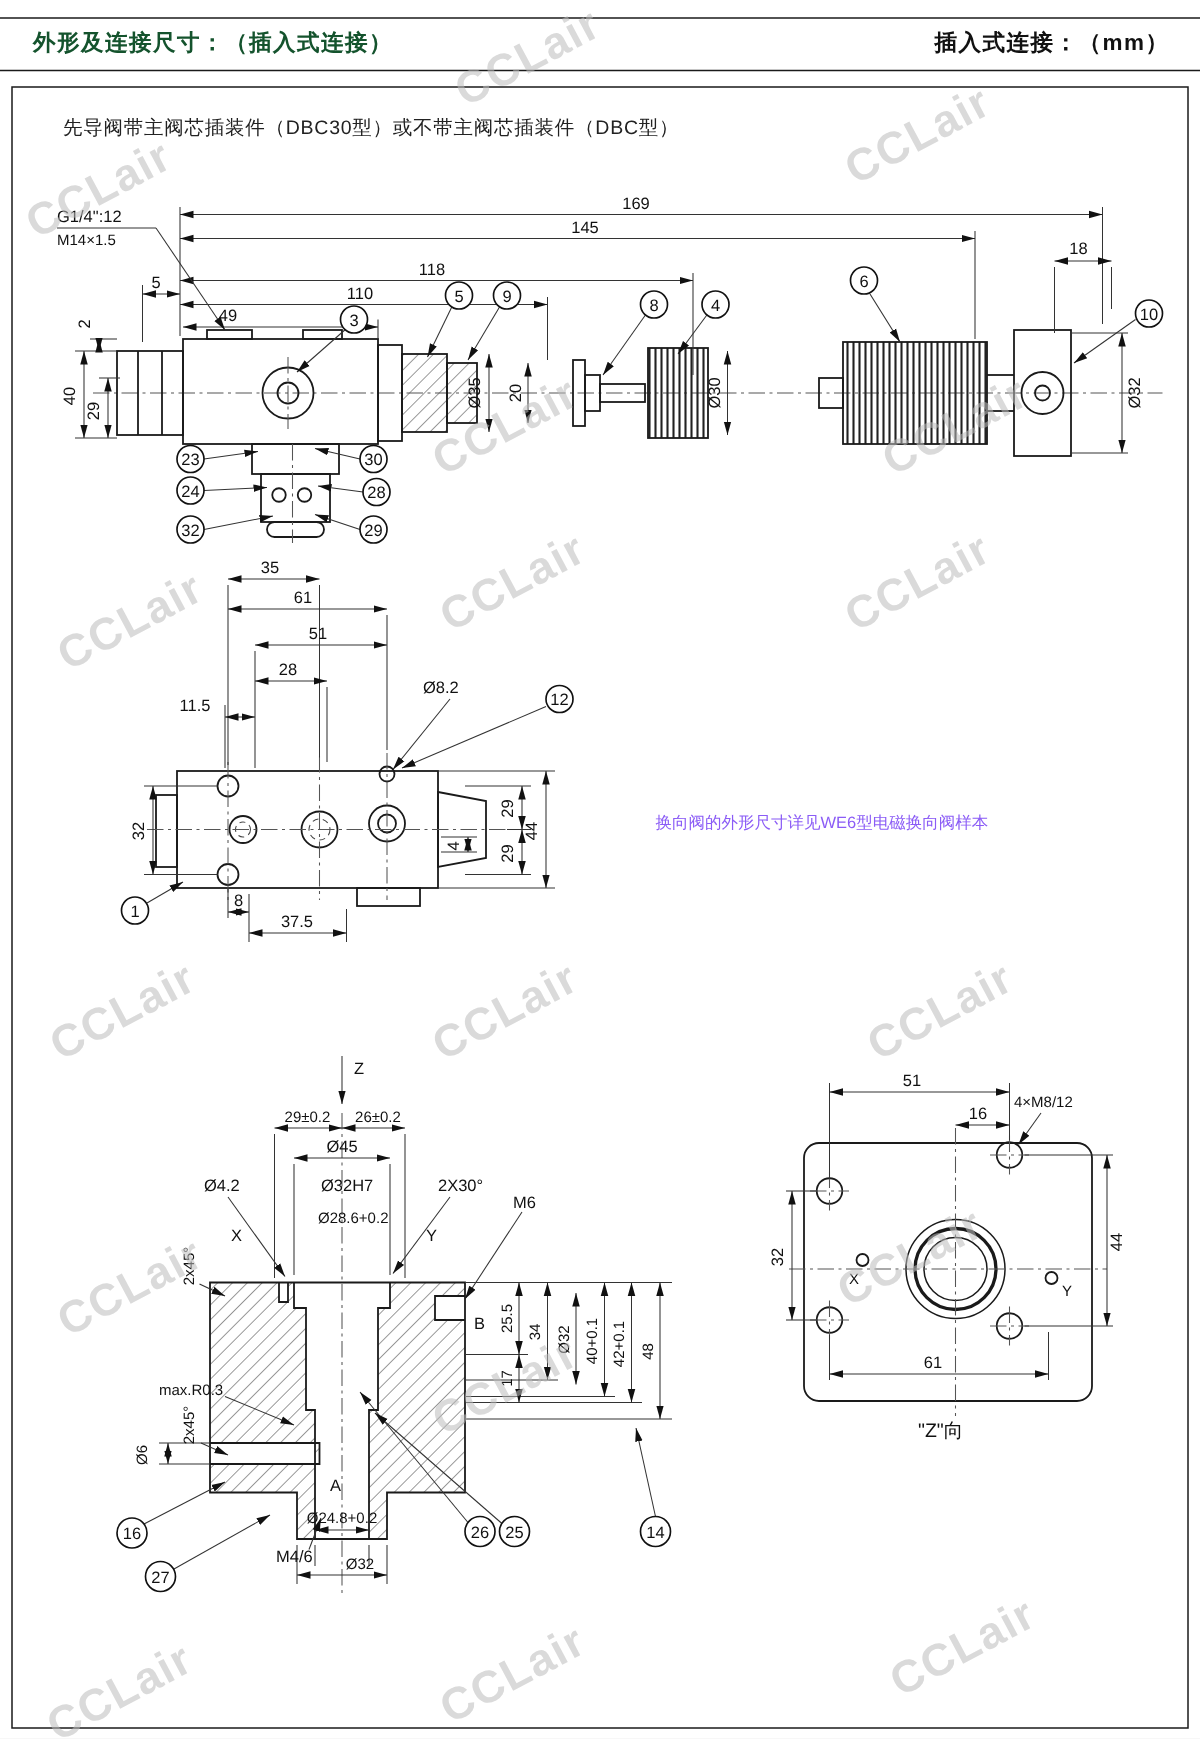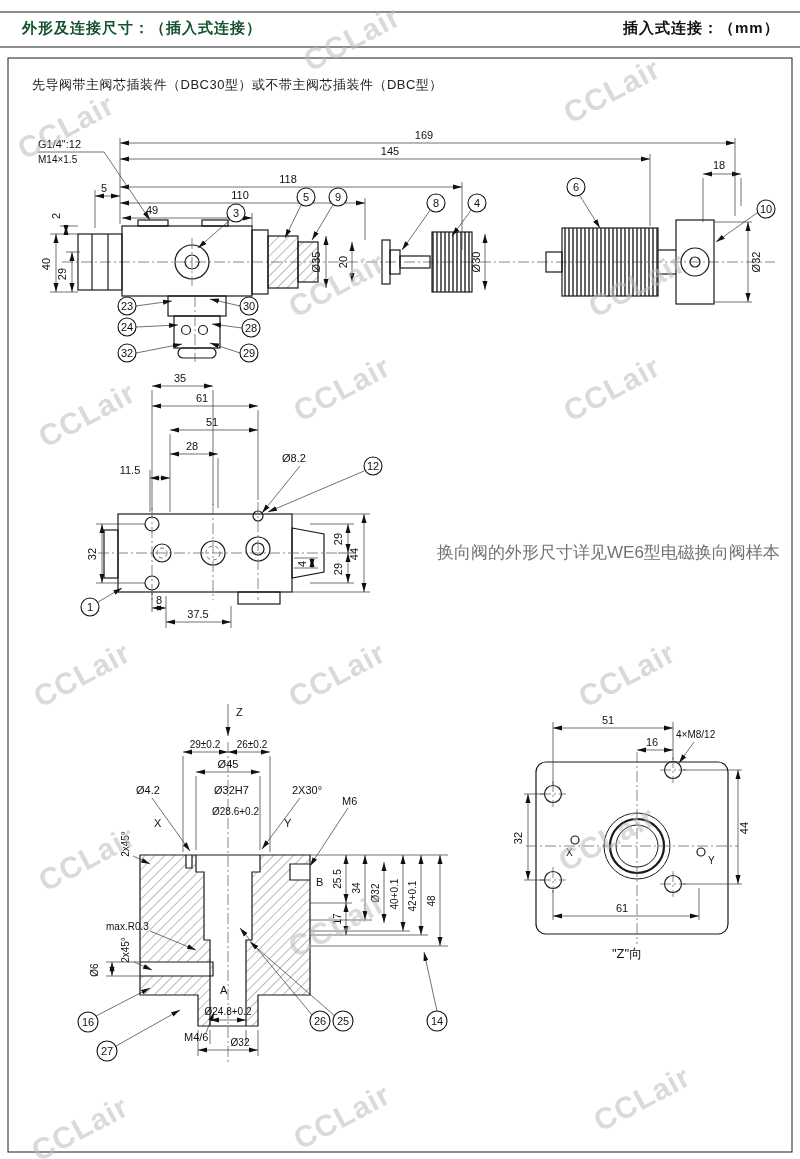--- a/index.html
+++ b/index.html
@@ -1,22 +1,22 @@
 <!DOCTYPE html>
 <html><head>
 <meta charset="utf-8">
 <style>
   *{margin:0;padding:0;box-sizing:border-box}
   html,body{background:#f2f2f2}
   .page{position:relative;width:800px;height:1159px;background:#fff;overflow:hidden;
         font-family:"Liberation Sans",sans-serif;margin:0 auto}
   .hdr-title{position:absolute;left:22px;top:19px;font-size:15px;font-weight:bold;color:#14532d;letter-spacing:1px}
   .hdr-unit{position:absolute;left:623px;top:19px;font-size:15px;font-weight:bold;color:#111;letter-spacing:1px}
-  .subtitle{position:absolute;left:32px;top:76px;font-size:13px;color:#222;letter-spacing:.5px}
-  .note{position:absolute;left:437px;top:541px;font-size:17px;color:#737373}
+  .subtitle{position:absolute;left:42px;top:76px;font-size:13px;color:#222;letter-spacing:.5px}
+  .note{position:absolute;left:437px;top:541px;font-size:11px;color:#8b5cf6}
   svg.art{position:absolute;left:0;top:0}
   .wm{position:absolute;color:#bcbcbc;opacity:.55;font-size:30px;font-weight:bold;
       transform:rotate(-28deg);letter-spacing:1px;pointer-events:none;z-index:5}
   svg text{font-family:"Liberation Sans",sans-serif;font-size:11px;fill:#111}
   text.sm{font-size:10px}
   .ol{stroke:#1a1a1a;stroke-width:1.2;fill:none}
   .ol2{stroke:#1a1a1a;stroke-width:1;fill:none}
   .thin{stroke:#333;stroke-width:.7;fill:none}
   .ldr{stroke:#333;stroke-width:.7;fill:none}
   .cl{stroke:#555;stroke-width:.7;fill:none;stroke-dasharray:11 3 2 3}

